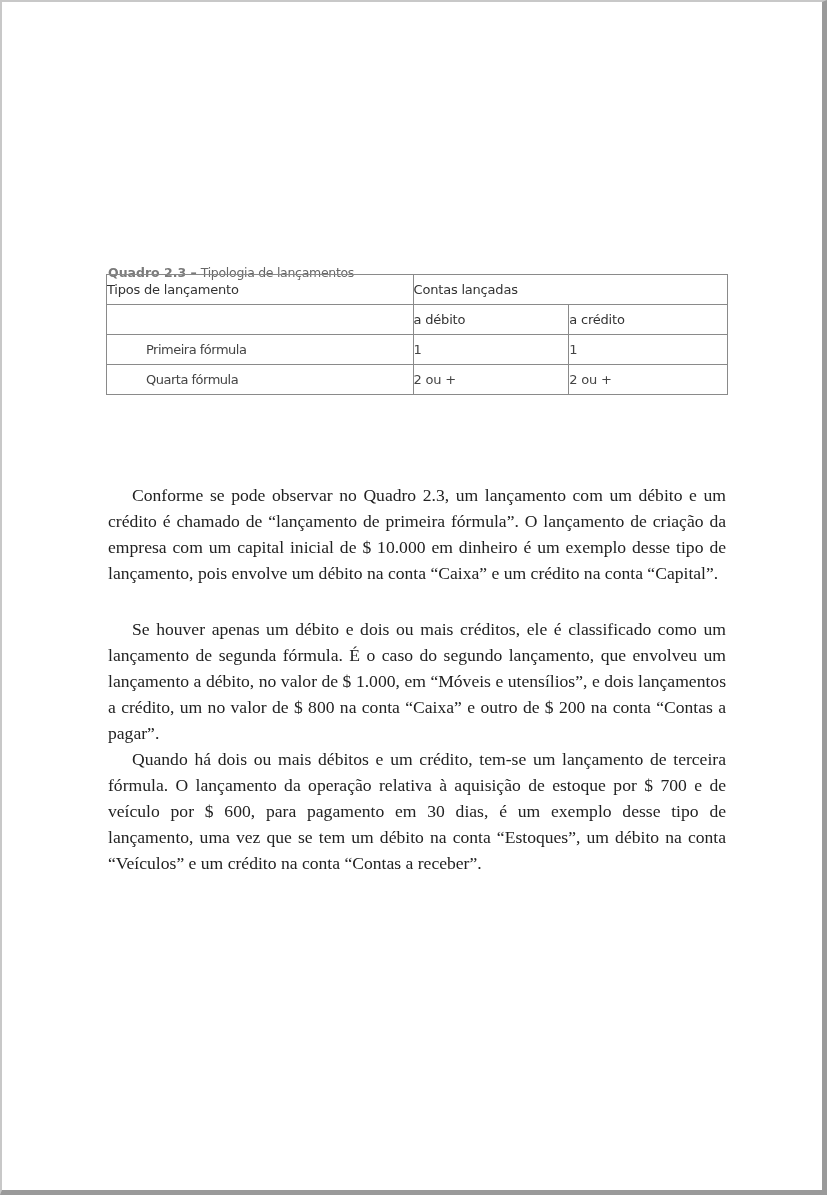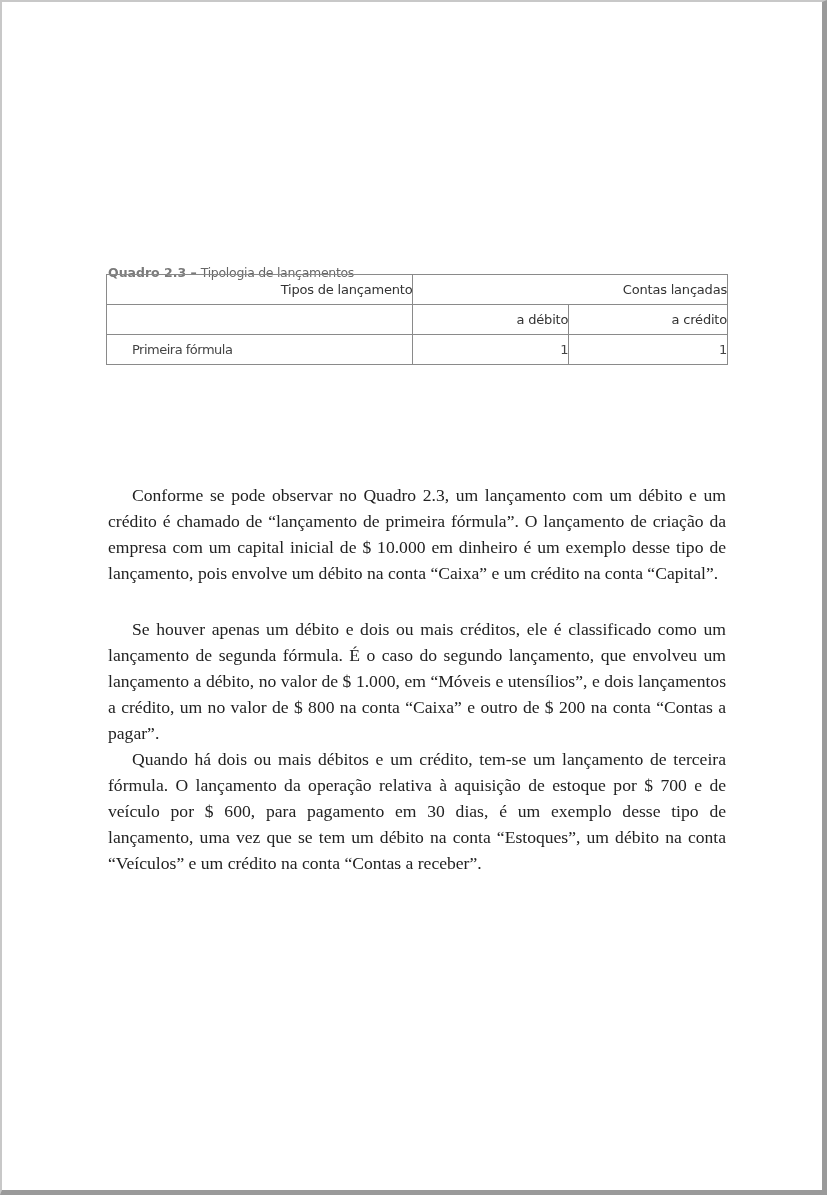--- a/index.html
+++ b/index.html
@@ -29,24 +29,24 @@
     font-family: "DejaVu Sans", sans-serif; font-size: 12.5px; color: #666; margin-top: 20px;
   }
   .caption .cap-label { font-weight: bold; color: #7a7a7a; }
   .caption .cap-title { letter-spacing: -0.3px; }
   table.quadro {
     position: absolute; left: 104px; top: 272px; width: 622px;
     border-collapse: collapse;
     font-family: "DejaVu Sans", sans-serif; font-size: 13px; color: #333;
   }
   table.quadro td {
-    border: 1.5px solid #8a8a8a; height: 29px; padding: 0; text-align: right;
+    border: 1.5px solid #8a8a8a; height: 29px; padding: 0; text-align: left;
     letter-spacing: -0.2px;
   }
-  table.quadro td.rowlabel { text-align: left; padding-left: 25px; color: #444; font-size: 13px; letter-spacing: -0.5px; }
+  table.quadro td.rowlabel { text-align: left; padding-left: 39px; color: #444; font-size: 13px; letter-spacing: -0.5px; }
   table.quadro td.val { color: #444; }
   .c1 { width: 308px; }
   .c2 { width: 156px; }
   .c3 { width: 159px; }
 </style>
 </head>
 <body>
 
 <div class="page-frame">
 
@@ -66,20 +66,25 @@
     <tr>
       <td class="c1"></td>
       <td class="c2">a débito</td>
       <td class="c3">a crédito</td>
     </tr>
     <tr>
       <td class="rowlabel">Primeira fórmula</td>
       <td class="val">1</td>
       <td class="val">1</td>
     </tr>
+    <tr>
+      <td class="rowlabel">Quarta fórmula</td>
+      <td class="val">2 ou +</td>
+      <td class="val">2 ou +</td>
+    </tr>
   </tbody>
     </table>
 
   <p class="body-text indent" style="top:480px;">Conforme se pode observar no Quadro 2.3, um lançamento com um débito e um crédito é chamado de “lançamento de primeira fórmula”. O lançamento de criação da empresa com um capital inicial de $ 10.000 em dinheiro é um exemplo desse tipo de lançamento, pois envolve um débito na conta “Caixa” e um crédito na conta “Capital”.</p>
   <p class="body-text indent" style="top:614px;">Se houver apenas um débito e dois ou mais créditos, ele é classificado como um lançamento de segunda fórmula. É o caso do segundo lançamento, que envolveu um lançamento a débito, no valor de $ 1.000, em “Móveis e utensílios”, e dois lançamentos a crédito, um no valor de $ 800 na conta “Caixa” e outro de $ 200 na conta “Contas a pagar”.</p>
   <p class="body-text indent" style="top:744px;">Quando há dois ou mais débitos e um crédito, tem-se um lançamento de terceira fórmula. O lançamento da operação relativa à aquisição de estoque por $ 700 e de veículo por $ 600, para pagamento em 30 dias, é um exemplo desse tipo de lançamento, uma vez que se tem um débito na conta “Estoques”, um débito na conta “Veículos” e um crédito na conta “Contas a receber”.</p>
 
 </div>
 
 </body></html>

